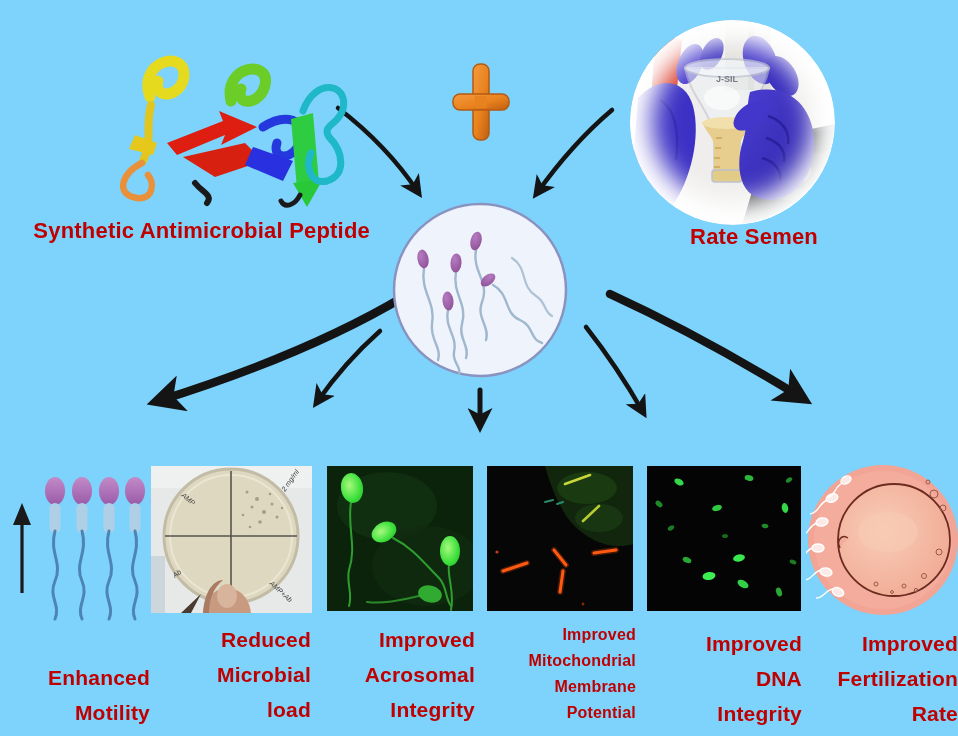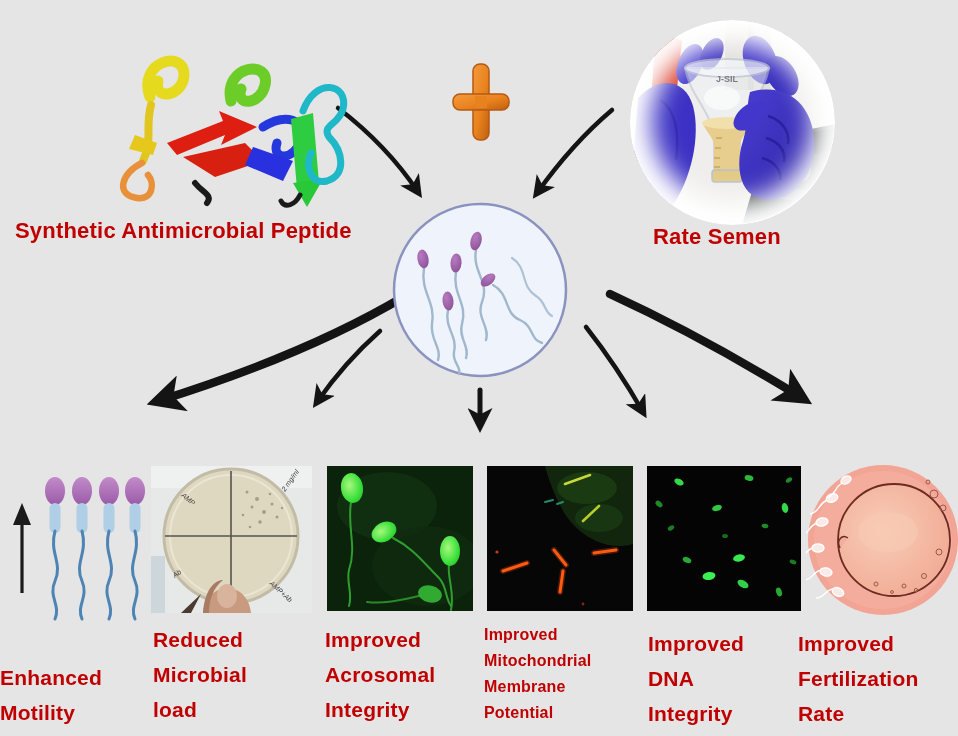--- a/index.html
+++ b/index.html
@@ -1,22 +1,22 @@
 <!DOCTYPE html>
 <html><head>
 <meta charset="utf-8">
 <style>
   html,body{margin:0;padding:0;background:#ffffff;}
   #canvas{
-    position:relative;width:958px;height:736px;background:#e5e5e5;overflow:hidden;
+    position:relative;width:958px;height:736px;background:#7dd3fc;overflow:hidden;
     font-family:"Liberation Sans","DejaVu Sans",sans-serif;
   }
   .abs{position:absolute;}
   .lbl{
-    position:absolute;color:#C00000;font-weight:bold;text-align:left;
+    position:absolute;color:#C00000;font-weight:bold;text-align:right;
     white-space:pre-line;line-height:35px;font-size:21px;letter-spacing:.2px;
   }
   .lbl-top{font-size:22px;line-height:26px;}
   .lbl-sm{font-size:16px;line-height:26px;}
   .photo-circle{
     border-radius:50%;overflow:hidden;position:absolute;
   }
   .vignette{
     position:absolute;inset:0;border-radius:50%;
     box-shadow:inset 0 0 26px 22px #ffffff;pointer-events:none;

